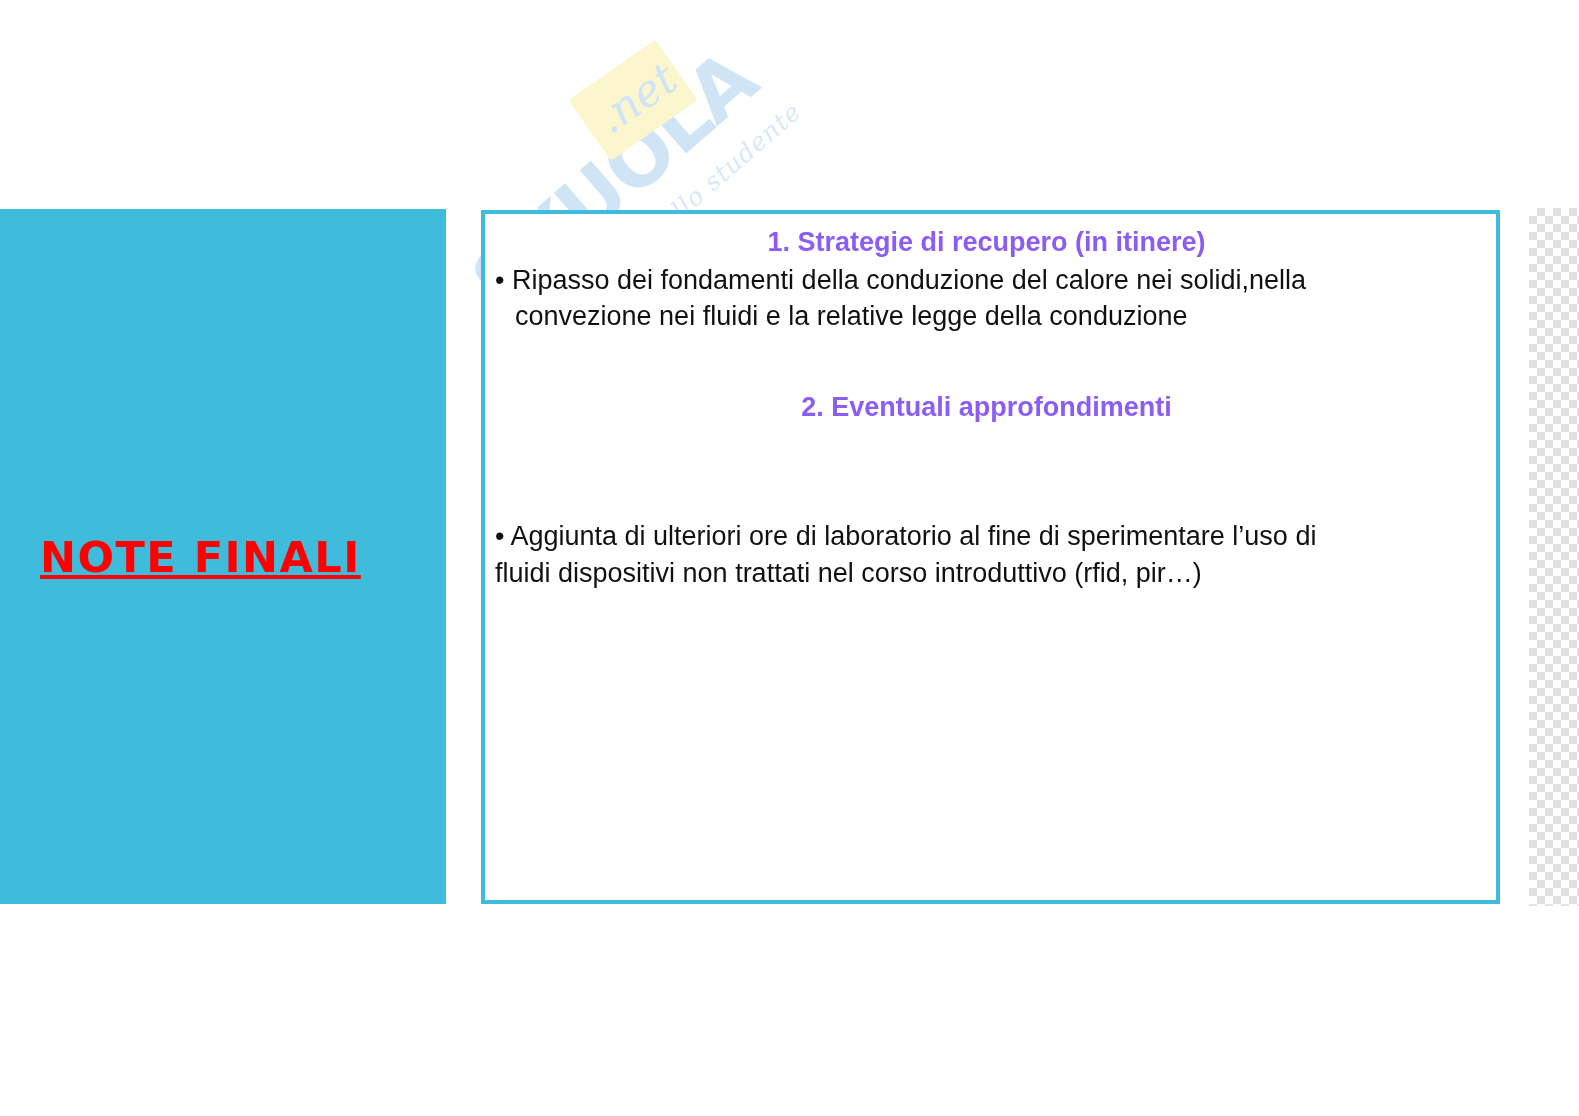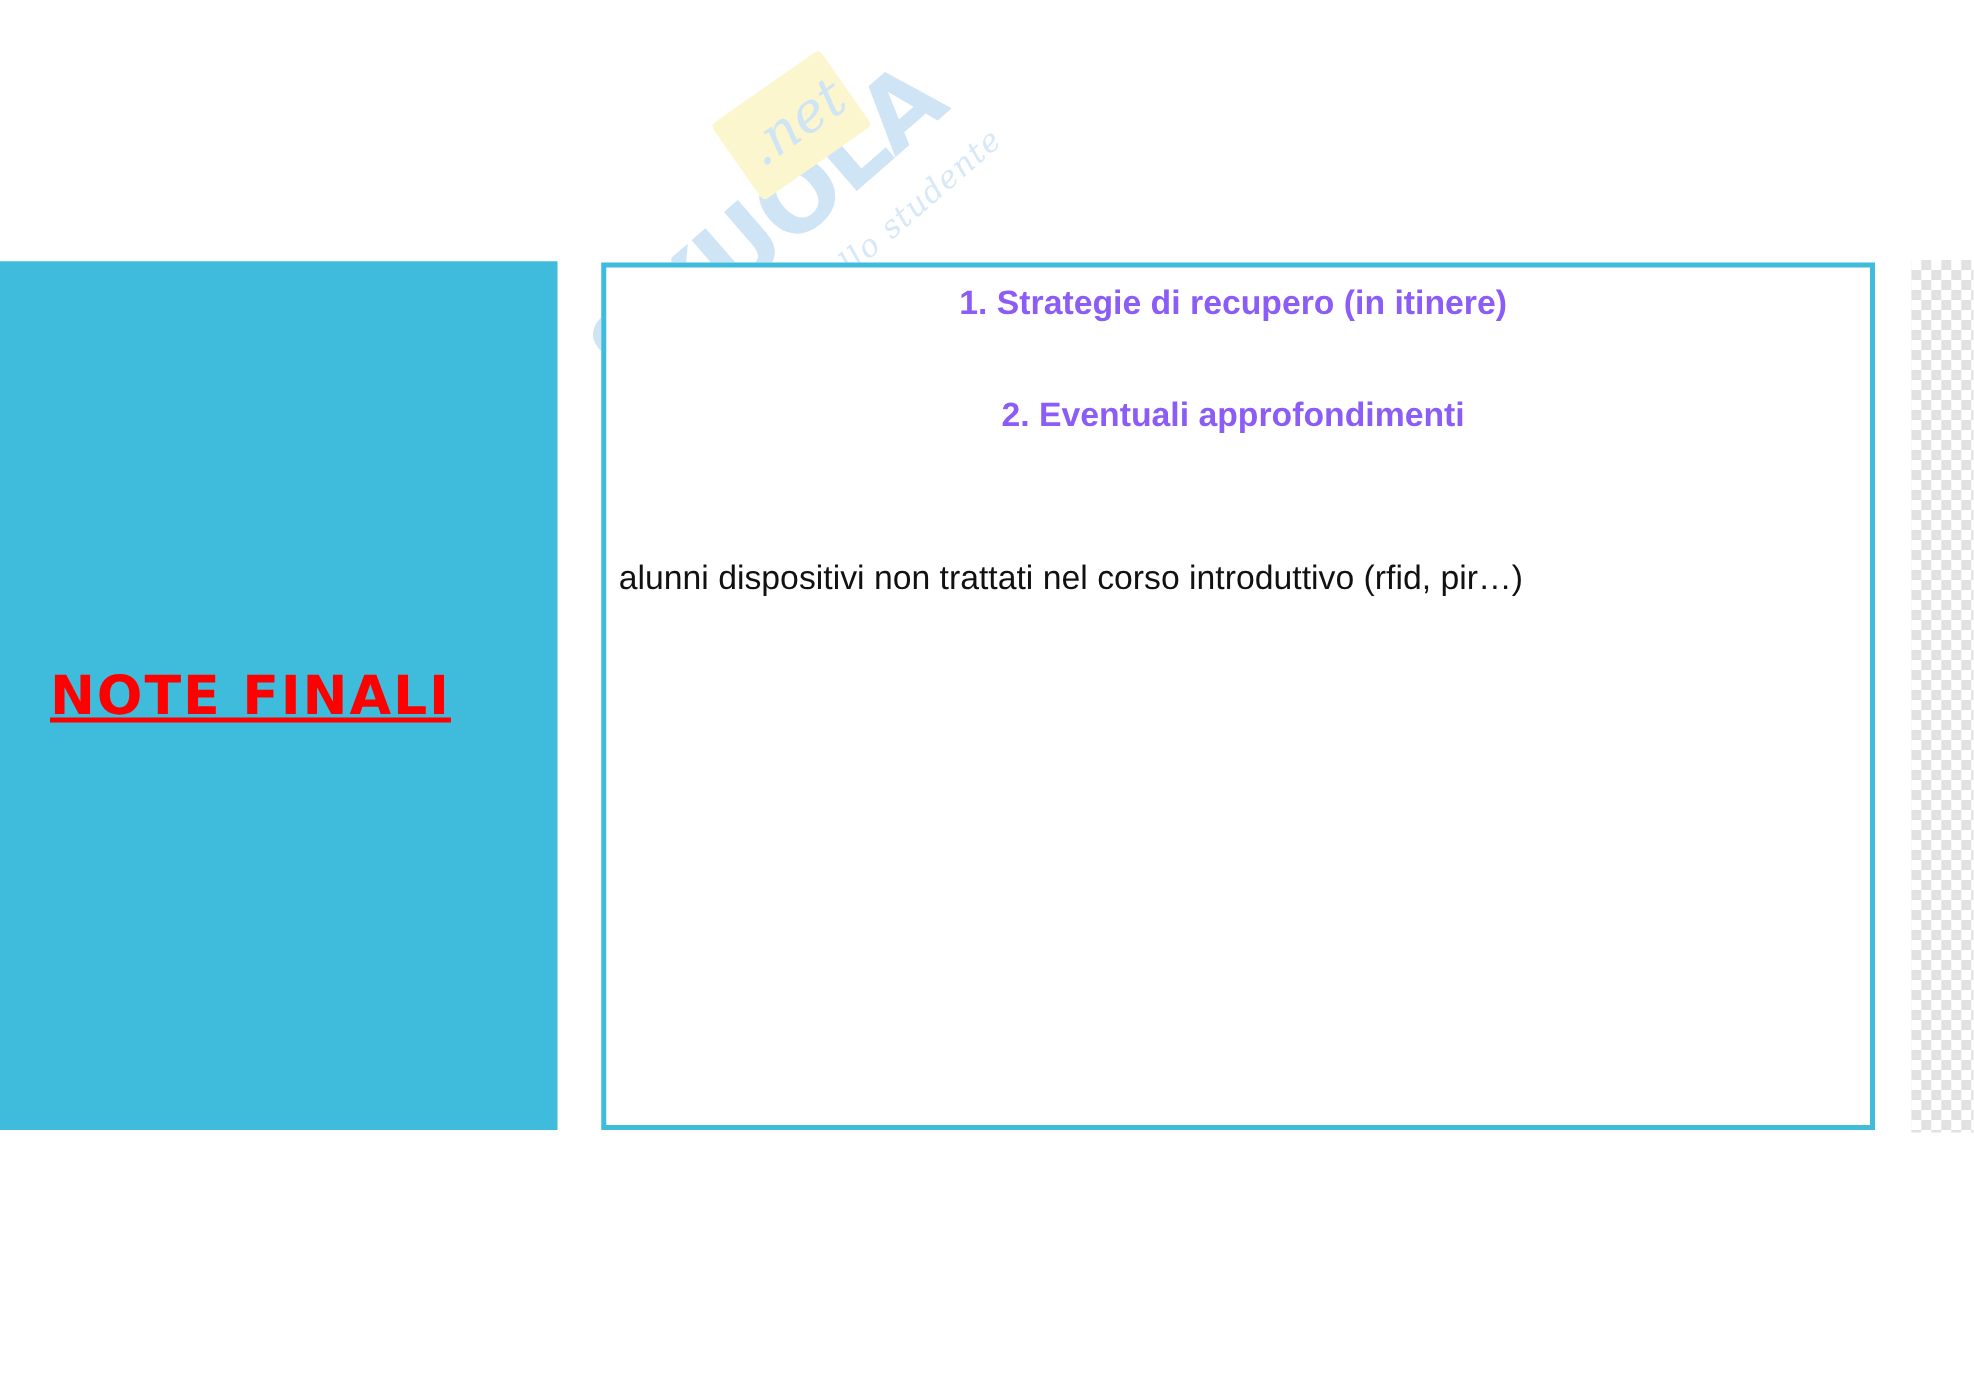--- a/index.html
+++ b/index.html
@@ -182,29 +182,34 @@
   </div>
 </div>
 
 <div class="title-panel">
   <div class="title-text">NOTE FINALI</div>
 </div>
 
 <div class="content-box">
 
   <div class="heading">1. Strategie di recupero (in itinere)</div>
+  <div class="bullet-line">
+    <span>• Ripasso dei fondamenti della conduzione del calore nei solidi,nella</span>
+    <span class="cont">convezione nei fluidi e la relative legge della conduzione</span>
+  </div>
 
   <div class="gap-lg"></div>
 
   <div class="heading">2. Eventuali approfondimenti</div>
 
   <div class="gap-xl"></div>
 
   <div class="bullet-line">
-    <span class="cont flush">alunni dispositivi non trattati nel corso introduttivo (rfid, pir…)</span>
+    <span>• Aggiunta di ulteriori ore di laboratorio al fine di sperimentare l’uso di</span>
+    <span class="cont flush">fluidi dispositivi non trattati nel corso introduttivo (rfid, pir…)</span>
   </div>
 
   <div class="gap-xxl"></div>
 
 
 </div>
 
 <div class="checker"></div>
 
 </body></html>

